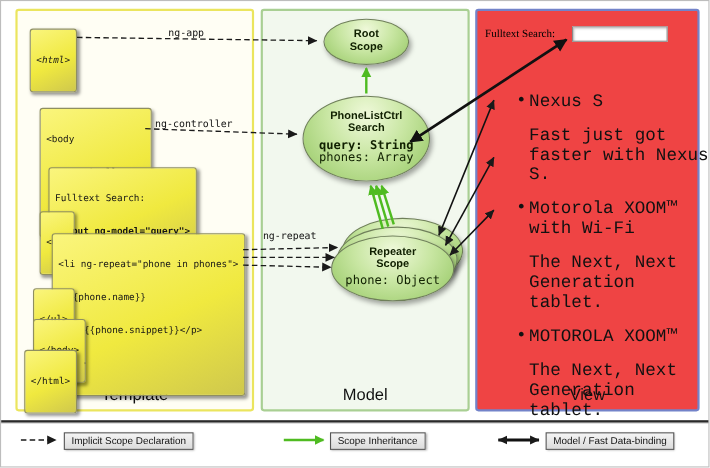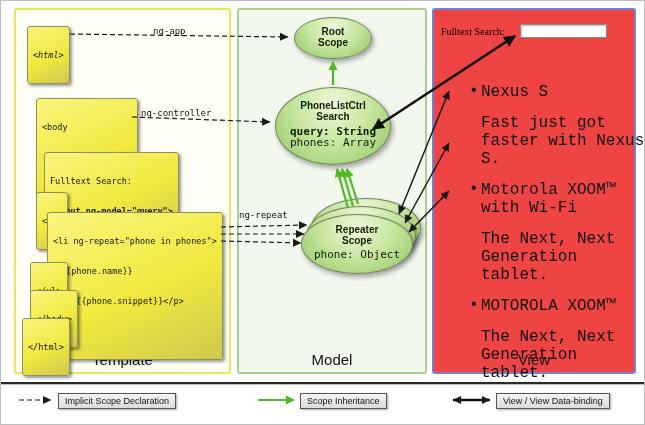--- a/index.html
+++ b/index.html
@@ -157,21 +157,21 @@
     <div class="phone-snippet">Fast just got faster with Nexus S.</div>
     <div class="phone-name">Motorola XOOM™ with Wi-Fi</div>
     <div class="phone-snippet">The Next, Next Generation tablet.</div>
     <div class="phone-name">MOTOROLA XOOM™</div>
     <div class="phone-snippet">The Next, Next Generation tablet.</div>
   </div>
 
   <div id="separator"></div>
   <div class="legend-box" id="legend-implicit">Implicit Scope Declaration</div>
   <div class="legend-box" id="legend-inherit">Scope Inheritance</div>
-  <div class="legend-box" id="legend-binding">View / View Data-binding</div>
+  <div class="legend-box" id="legend-binding">Model / Fast Data-binding</div>
 
   <svg id="arrows" width="645" height="425" viewBox="0 0 645 425">
     <defs>
       <marker id="ab" viewBox="0 0 10 10" refX="9" refY="5" markerWidth="9" markerHeight="9" orient="auto-start-reverse" markerUnits="userSpaceOnUse">
         <path d="M0,0.5 L9.5,5 L0,9.5 z" fill="#1a1a1a"></path>
       </marker>
       <marker id="abBig" viewBox="0 0 12 12" refX="10" refY="6" markerWidth="13" markerHeight="13" orient="auto-start-reverse" markerUnits="userSpaceOnUse">
         <path d="M0,0.5 L11,6 L0,11.5 z" fill="#111"></path>
       </marker>
       <marker id="ag" viewBox="0 0 10 10" refX="8" refY="5" markerWidth="10" markerHeight="10" orient="auto-start-reverse" markerUnits="userSpaceOnUse">

